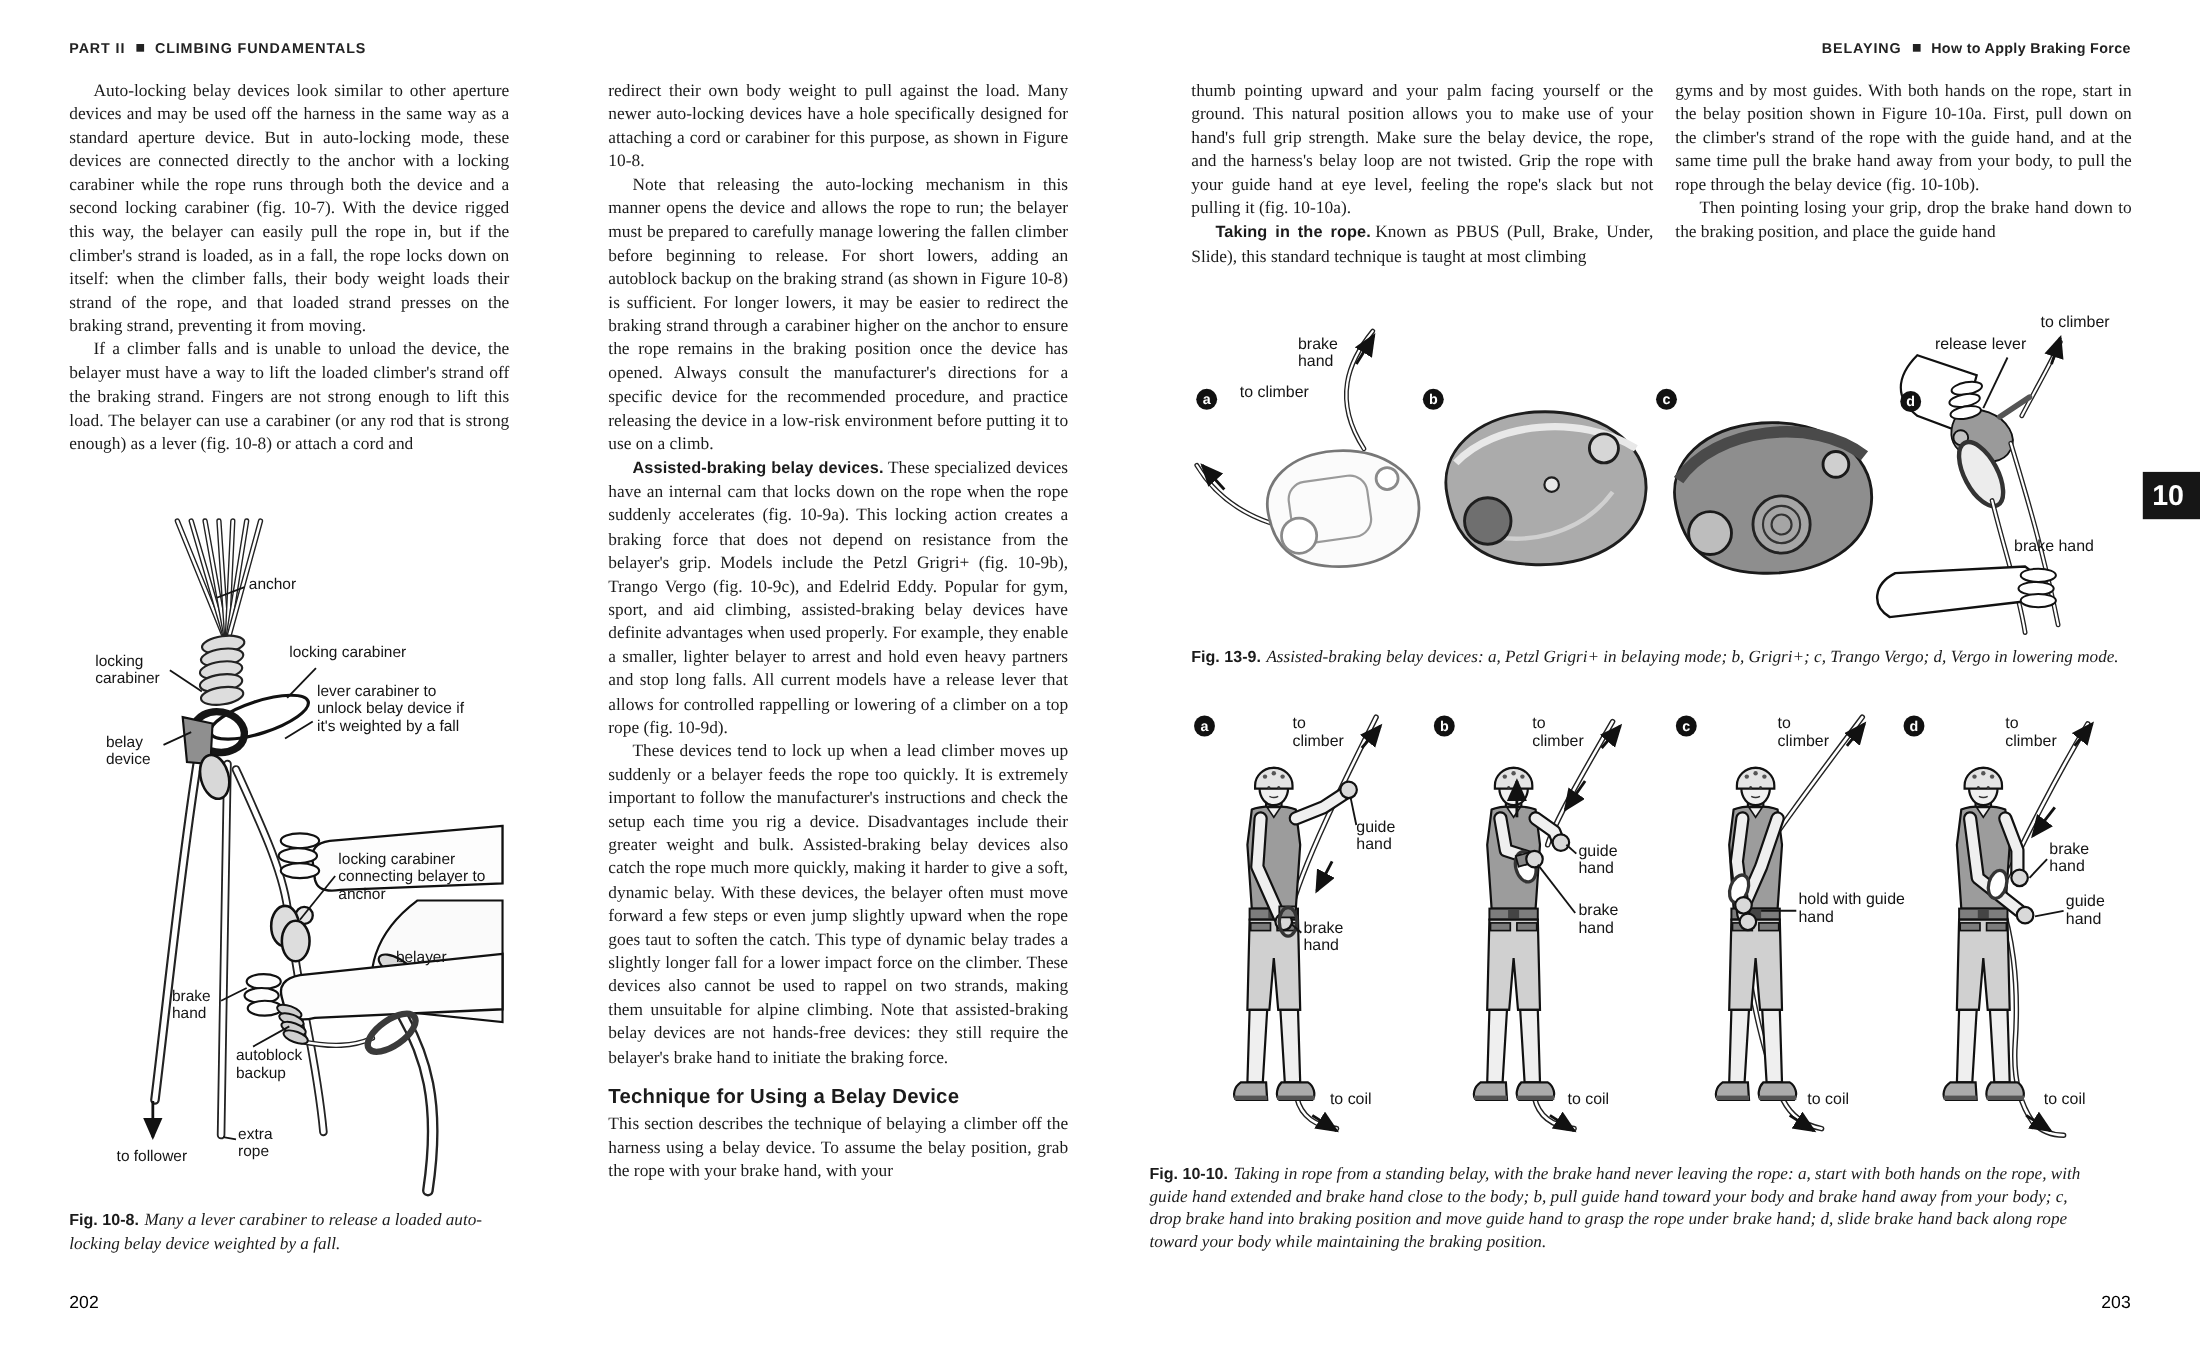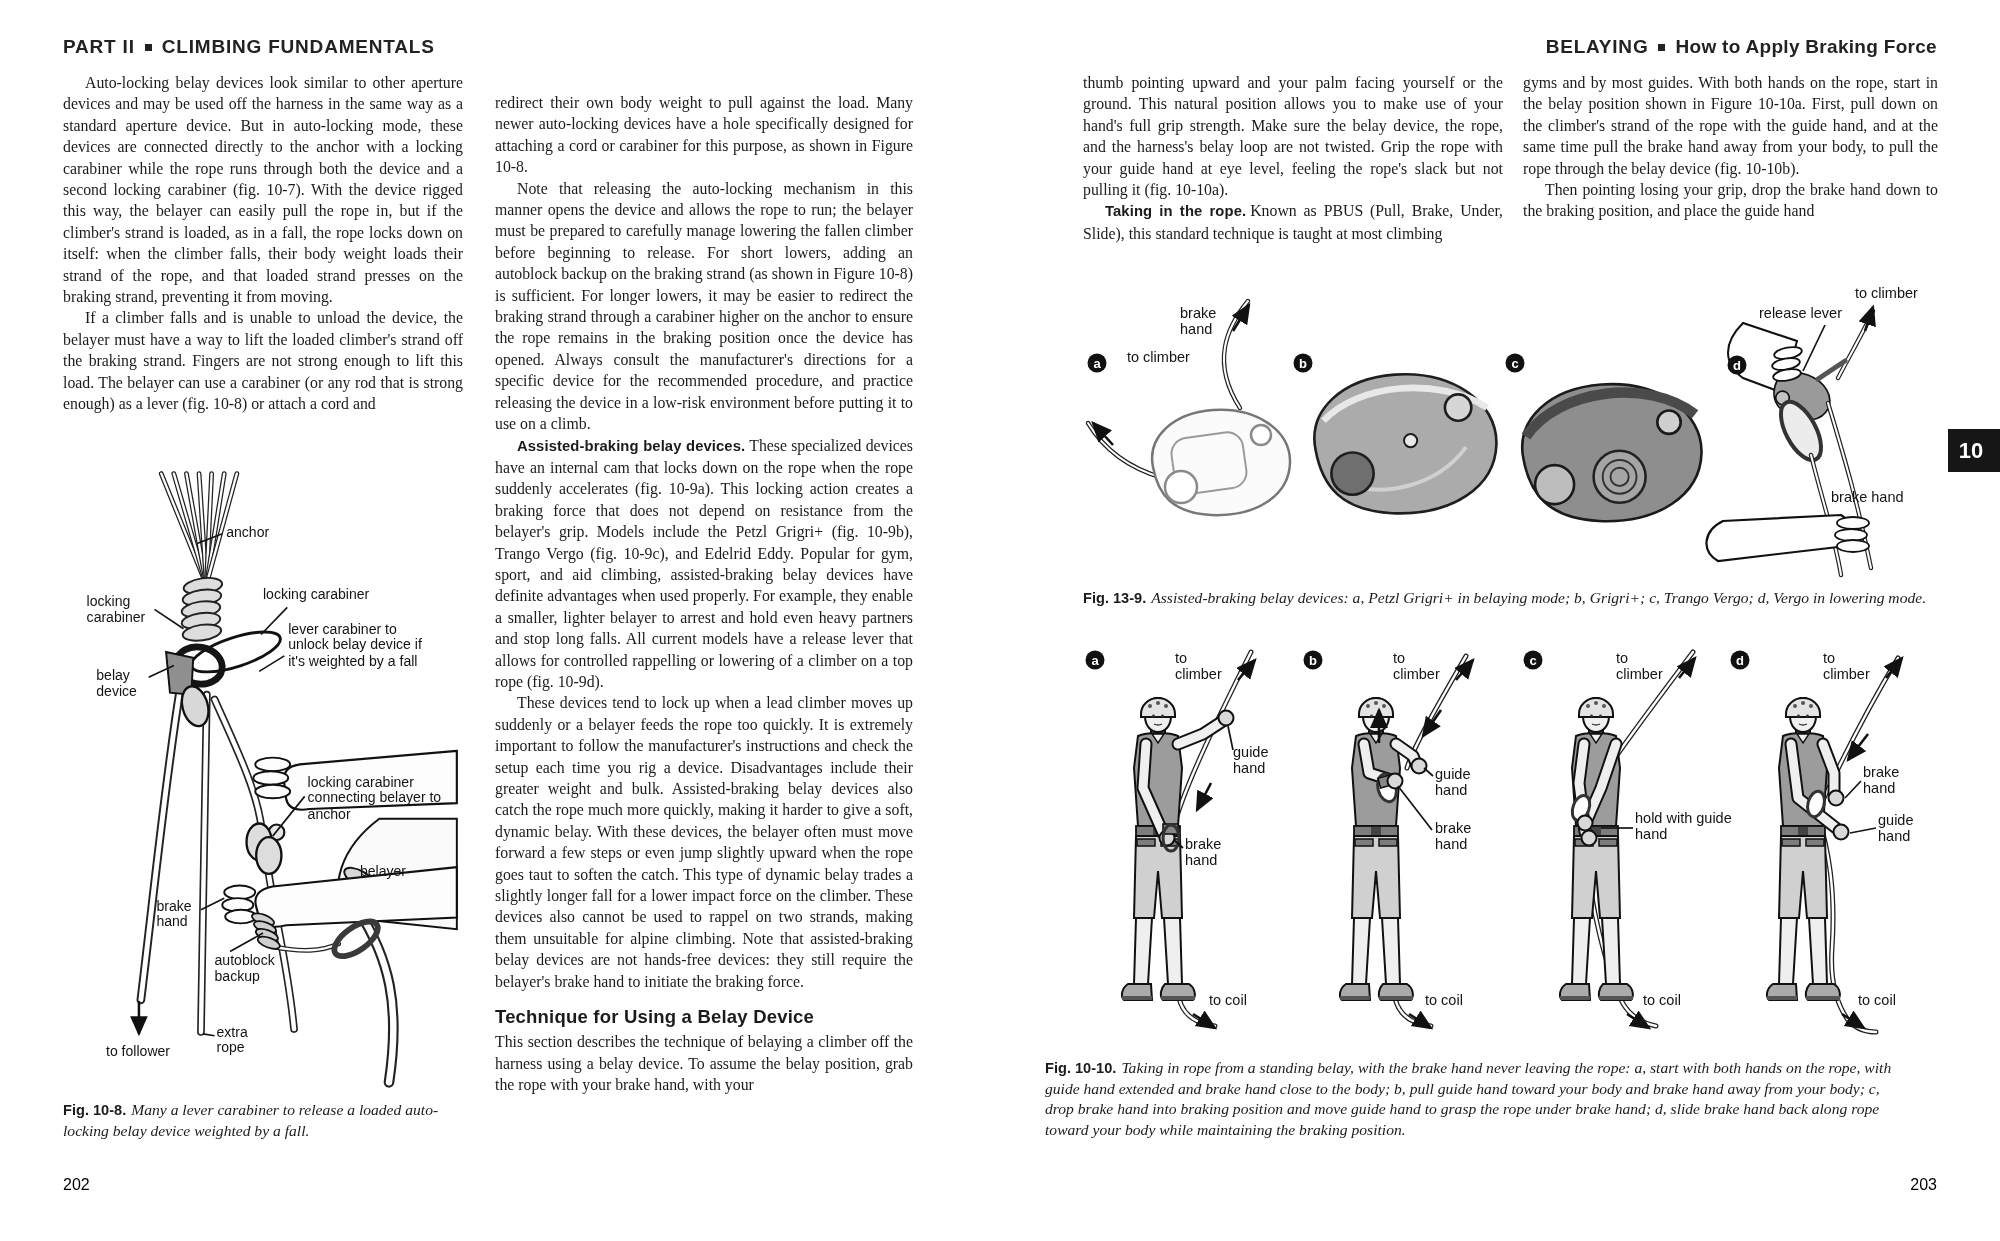--- a/index.html
+++ b/index.html
@@ -1,20 +1,20 @@
 <!DOCTYPE html>
 <html><head>
 <meta charset="utf-8">
 <style>
   html,body{margin:0;padding:0;background:#e8e8e8;}
   .spread{position:relative;width:2000px;height:1241px;background:#ffffff;overflow:hidden;
           font-family:"Liberation Serif",serif;color:#1b1b1b;}
   
   .runhead{position:absolute;top:36px;font-family:"Liberation Sans",sans-serif;
-           font-size:19px;font-weight:bold;letter-spacing:.8px;color:#222;
+           font-size:13px;font-weight:bold;letter-spacing:.8px;color:#222;
            display:flex;align-items:center;gap:10px;}
   .runhead .sq{width:7px;height:7px;background:#222;display:inline-block;}
   .rh-right{left:1083px;width:854px;justify-content:flex-end;}
   .rh-left{left:63px;}
   .rh-title-mixed{letter-spacing:.3px;}
   
   .col{position:absolute;text-align:justify;font-size:15.8px;line-height:21.4px;}
   .col p{margin:0;}
   .col p.ind{text-indent:22px;}
   .lead{font-family:"Liberation Sans",sans-serif;font-weight:bold;font-size:14.8px;
@@ -25,21 +25,21 @@
   .caption{position:absolute;font-size:15.6px;line-height:20.6px;font-style:italic;
            text-align:left;color:#1b1b1b;}
   .cap-lead{font-family:"Liberation Sans",sans-serif;font-style:normal;font-weight:bold;
             font-size:14.6px;margin-right:5px;}
   
   .pagenum{position:absolute;top:1176px;font-family:"Liberation Sans",sans-serif;
            font-size:16px;color:#000000;}
   .pn-left{left:63px;}
   .pn-right{left:1083px;width:854px;text-align:right;}
   .chaptab{position:absolute;left:1948px;top:429px;width:52px;height:43px;background:#161616;
-           color:#fff;font-family:"Liberation Sans",sans-serif;font-weight:bold;font-size:22px;
+           color:#fff;font-family:"Liberation Sans",sans-serif;font-weight:bold;font-size:26px;
            display:flex;align-items:center;justify-content:center;padding-right:6px;box-sizing:border-box;}
   
   .figsvg{position:absolute;}
   .fl{font-family:"Liberation Sans",sans-serif;font-size:14.5px;line-height:1.13;color:#141414;}
   .ropeU{fill:none;stroke:#232323;stroke-linecap:round;}
   .ropeO{fill:none;stroke:#ffffff;stroke-linecap:round;}
   .limbU{fill:none;stroke:#111;stroke-width:13px;stroke-linecap:round;stroke-linejoin:round;}
   .limbO{fill:none;stroke:#efefef;stroke-width:9px;stroke-linecap:round;stroke-linejoin:round;}
   .ldr{stroke:#141414;stroke-width:1.7px;fill:none;}
   .arrow{stroke:#111;stroke-width:2.6px;fill:none;}
@@ -174,21 +174,21 @@
     <foreignObject x="90" y="450" width="50" height="40"><div class="fl">brake hand</div></foreignObject>
     <foreignObject x="150" y="506" width="80" height="40"><div class="fl">autoblock backup</div></foreignObject>
     <foreignObject x="152" y="580" width="50" height="40"><div class="fl">extra rope</div></foreignObject>
     <foreignObject x="38" y="600" width="95" height="20"><div class="fl">to follower</div></foreignObject>
   </svg>
 
   <div class="caption" style="left:63px;top:1100px;width:395px;">
     <span class="cap-lead">Fig. 10-8.</span><span>Many a lever carabiner to release a loaded auto-locking belay device weighted by a fall.</span>
   </div>
 
-  <div class="col" style="left:495px;top:72px;width:418px;margin-top:20px;">
+  <div class="col" style="left:553px;top:72px;width:418px;">
     <p>redirect their own body weight to pull against the load. Many newer auto-locking devices have a hole specifically designed for attaching a cord or carabiner for this purpose, as shown in Figure 10-8.</p>
     <p class="ind">Note that releasing the auto-locking mechanism in this manner opens the device and allows the rope to run; the belayer must be prepared to carefully manage lowering the fallen climber before beginning to release. For short lowers, adding an autoblock backup on the braking strand (as shown in Figure 10-8) is sufficient. For longer lowers, it may be easier to redirect the braking strand through a carabiner higher on the anchor to ensure the rope remains in the braking position once the device has opened. Always consult the manufacturer's directions for a specific device for the recommended procedure, and practice releasing the device in a low-risk environment before putting it to use on a climb.</p>
     <p class="ind"><span class="lead">Assisted-braking belay devices.</span><span>These specialized devices have an internal cam that locks down on the rope when the rope suddenly accelerates (fig. 10-9a). This locking action creates a braking force that does not depend on resistance from the belayer's grip. Models include the Petzl Grigri+ (fig. 10-9b), Trango Vergo (fig. 10-9c), and Edelrid Eddy. Popular for gym, sport, and aid climbing, assisted-braking belay devices have definite advantages when used properly. For example, they enable a smaller, lighter belayer to arrest and hold even heavy partners and stop long falls. All current models have a release lever that allows for controlled rappelling or lowering of a climber on a top rope (fig. 10-9d).</span></p>
     <p class="ind">These devices tend to lock up when a lead climber moves up suddenly or a belayer feeds the rope too quickly. It is extremely important to follow the manufacturer's instructions and check the setup each time you rig a device. Disadvantages include their greater weight and bulk. Assisted-braking belay devices also catch the rope much more quickly, making it harder to give a soft, dynamic belay. With these devices, the belayer often must move forward a few steps or even jump slightly upward when the rope goes taut to soften the catch. This type of dynamic belay trades a slightly longer fall for a lower impact force on the climber. These devices also cannot be used to rappel on two strands, making them unsuitable for alpine climbing. Note that assisted-braking belay devices are not hands-free devices: they still require the belayer's brake hand to initiate the braking force.</p>
     <p class="subhead">Technique for Using a Belay Device</p>
     <p>This section describes the technique of belaying a climber off the harness using a belay device. To assume the belay position, grab the rope with your brake hand, with your</p>
   </div>
 
   <div class="pagenum pn-left">202</div>
 

